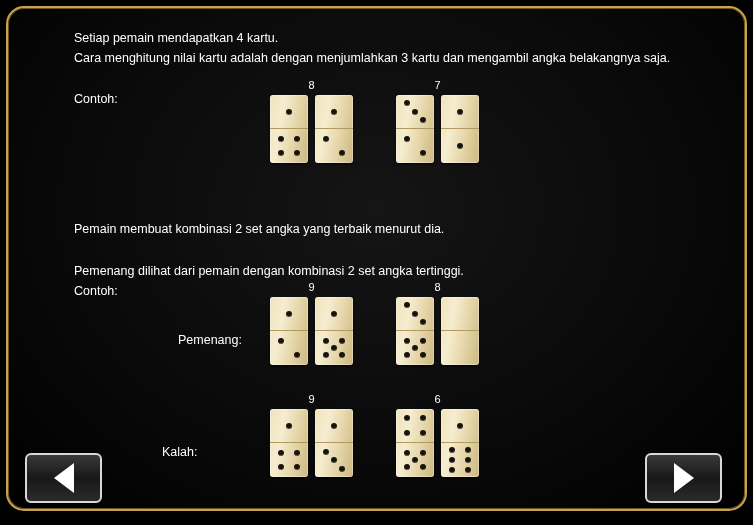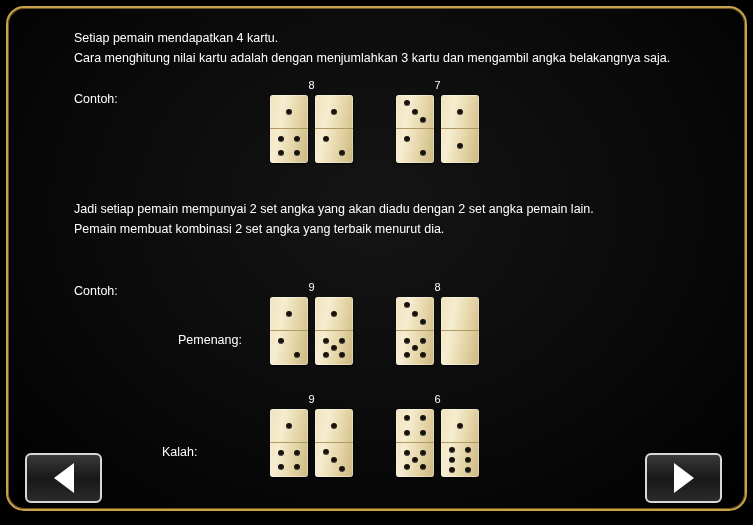--- a/index.html
+++ b/index.html
@@ -122,22 +122,22 @@
 </head>
 <body>
 
 <div id="screen">
   <div id="frame">
 
     <div class="txt" style="left:66px; top:20px;">Setiap pemain mendapatkan 4 kartu.</div>
     <div class="txt" style="left:66px; top:40px;">Cara menghitung nilai kartu adalah dengan menjumlahkan 3 kartu dan mengambil angka belakangnya saja.</div>
     <div class="txt" style="left:66px; top:81px;">Contoh:</div>
 
-    <div class="txt" style="left:66px; top:191px;">Jadi setiap pemain mempunyai 2 set angka yang akan diadu dengan 2 set angka pemain lain.</div>
     <div class="txt" style="left:66px; top:211px;">Pemain membuat kombinasi 2 set angka yang terbaik menurut dia.</div>
+    <div class="txt" style="left:66px; top:253px;">Pemenang dilihat dari pemain dengan kombinasi 2 set angka tertinggi.</div>
     <div class="txt" style="left:66px; top:273px;">Contoh:</div>
 
     <div class="rowlabel" style="left:170px; top:325px;">Pemenang:</div>
     <div class="rowlabel" style="left:154px; top:437px;text-align:right;">Kalah:</div>
 
     <div class="tile-group" style="left:262px; top:87px;">
       <div class="tile-label">8</div>
       <div class="tiles">
         <div class="tile">
             <div class="half top">

